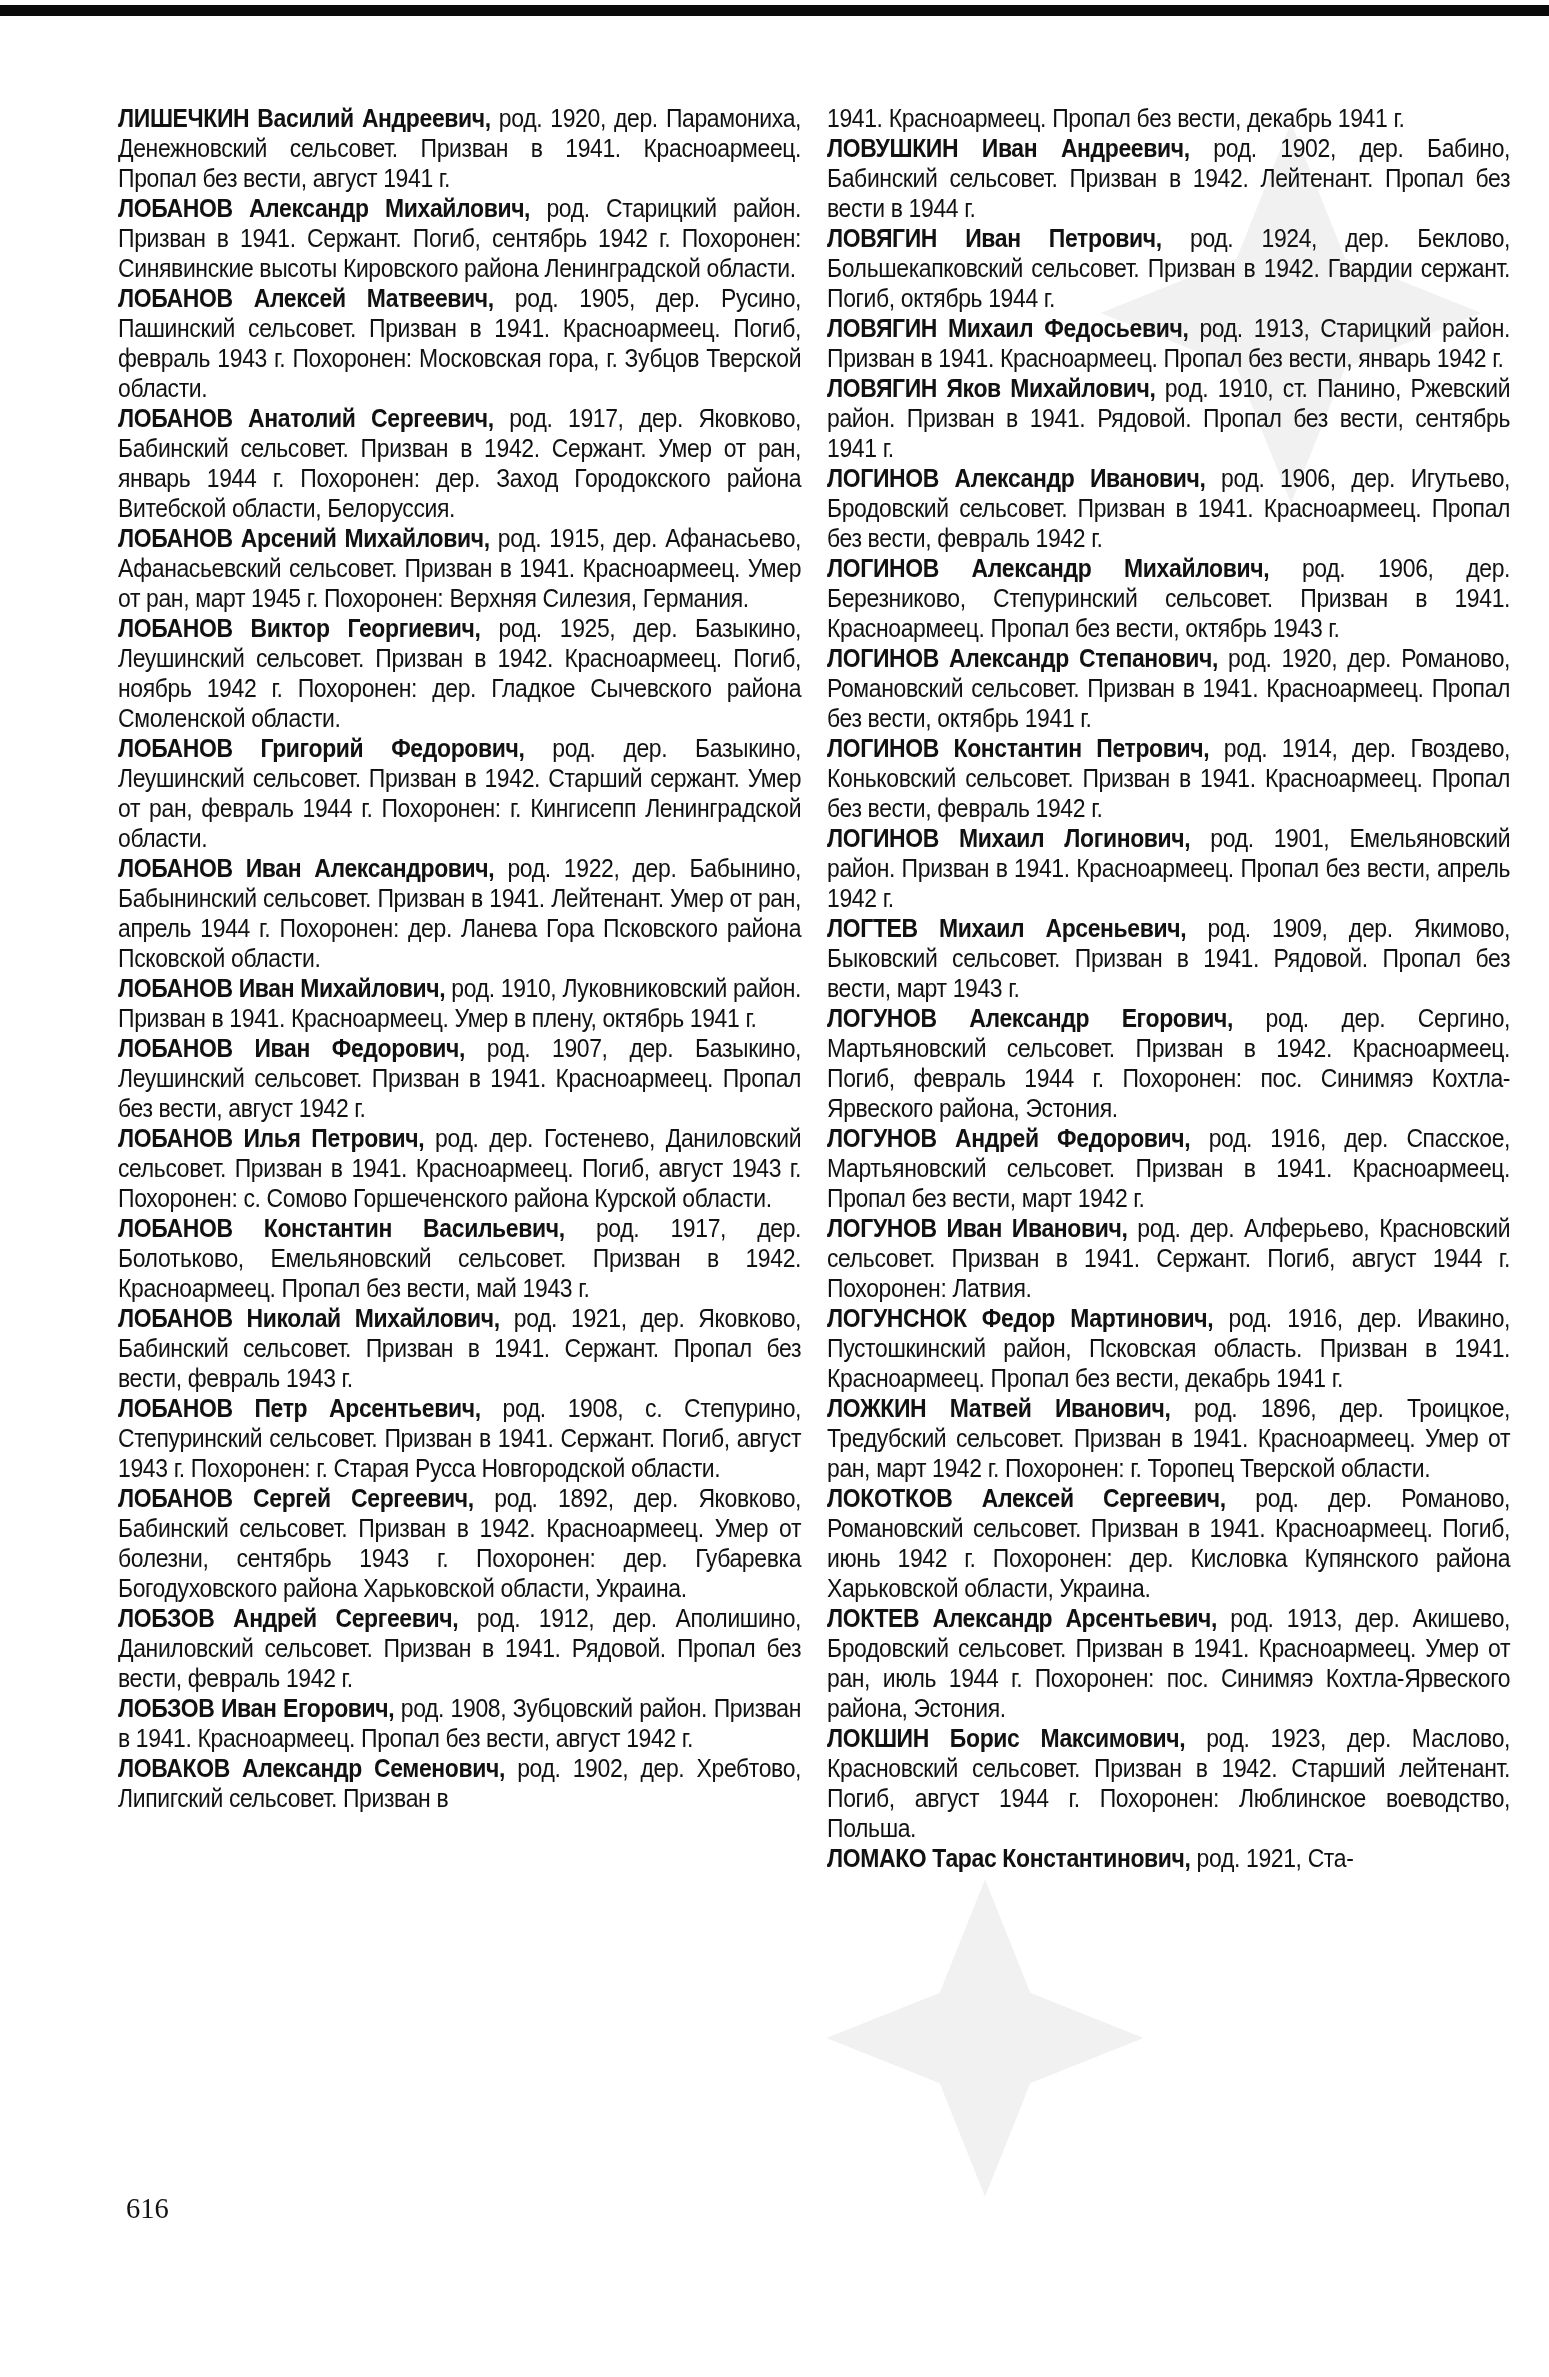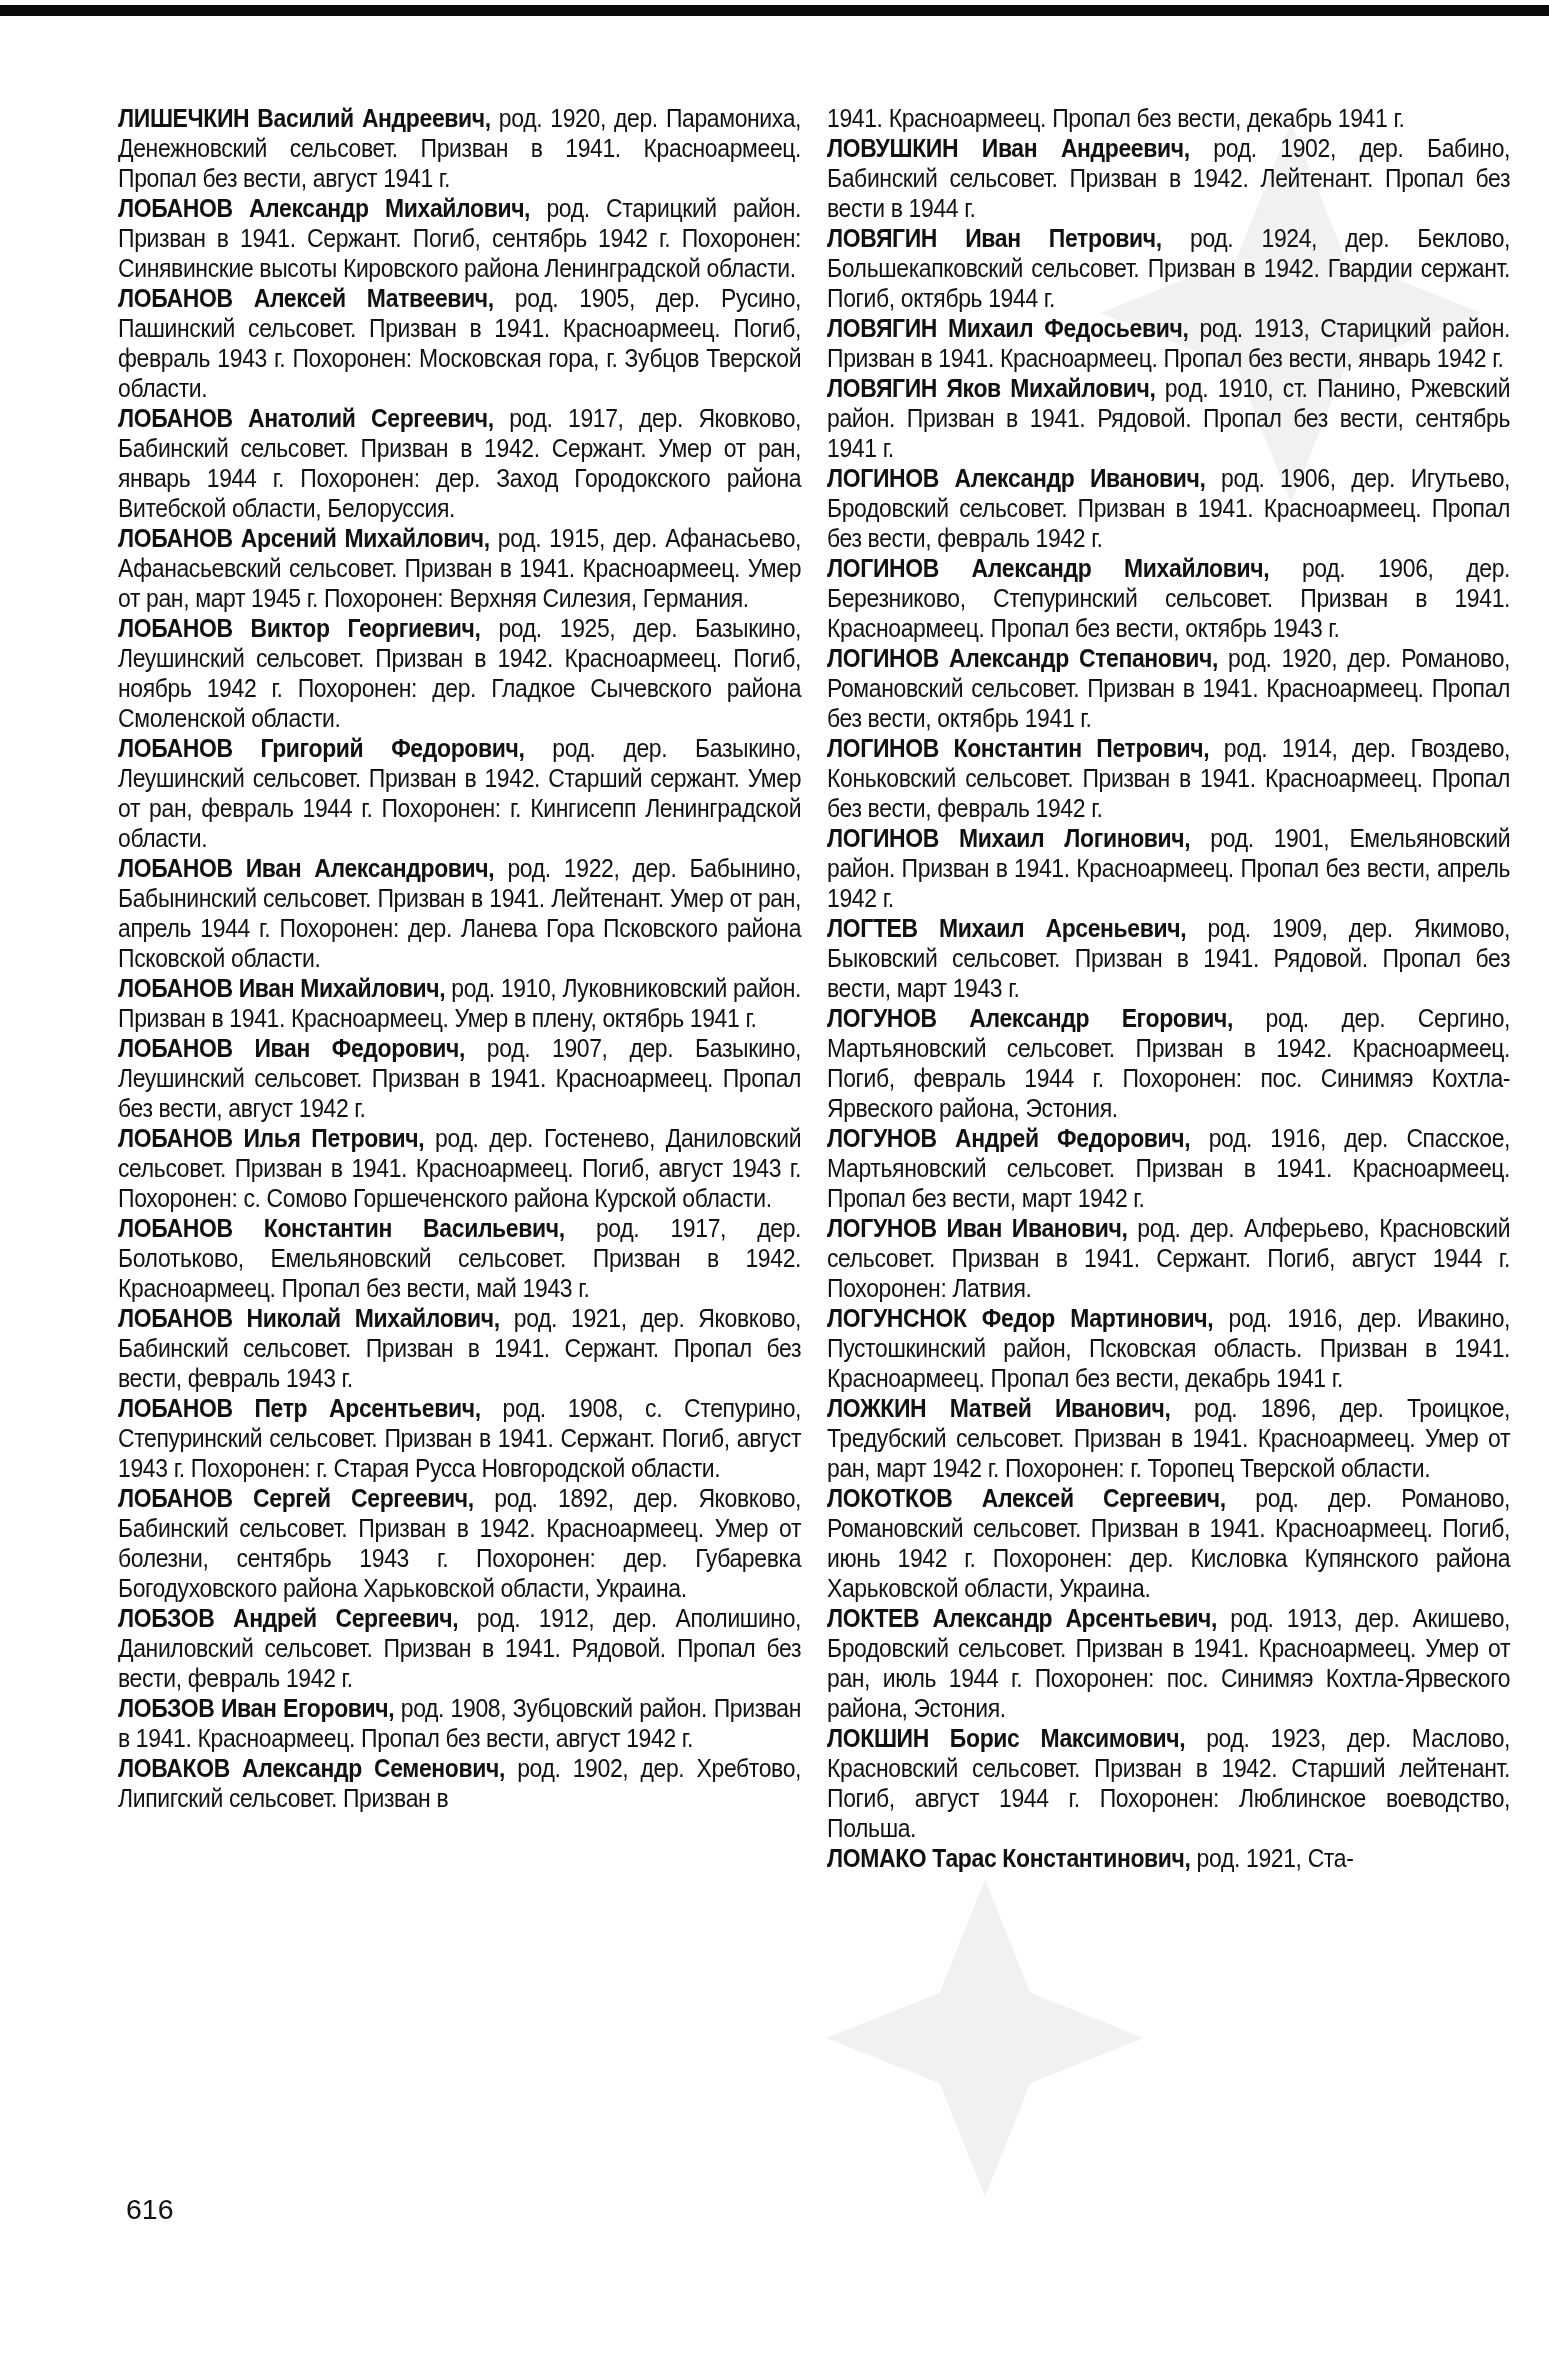--- a/index.html
+++ b/index.html
@@ -7,21 +7,21 @@
          font-family: "Liberation Sans", sans-serif; color: #111111; }
   .top-band { position: absolute; left: 0; top: 5.4px; width: 1549px; height: 11px; background: #0a0a0a; }
   .col { position: absolute; top: 103px; width: 683px; font-size: 25.5px; line-height: 30px;
          text-align: justify; font-family: "Liberation Sans", sans-serif; letter-spacing: -0.4px;
          transform: scaleX(0.9); transform-origin: left top; }
   .col-left { left: 118px; width: 759px; }
   .col-right { left: 827px; width: 759px; }
   .entry { margin: 0; padding: 0; }
   .entry b { font-weight: bold; }
   .page-number { position: absolute; left: 126px; top: 2193px; font-size: 28.5px;
-                 font-family: Liberation Sans, sans-serif; color: #111; }
+                 font-family: Liberation Serif, serif; color: #111; }
   .watermark { position: absolute; opacity: 0.05; pointer-events: none; }
 </style>
 </head>
 <body>
 
 <div class="top-band"></div>
 
 <svg class="watermark" style="left:1087px;top:109px;" width="408" height="408" viewBox="0 0 600 600">
   <path d="M300 20 L380 220 L580 300 L380 380 L300 580 L220 380 L20 300 L220 220 Z" fill="#000"></path>
 </svg>

